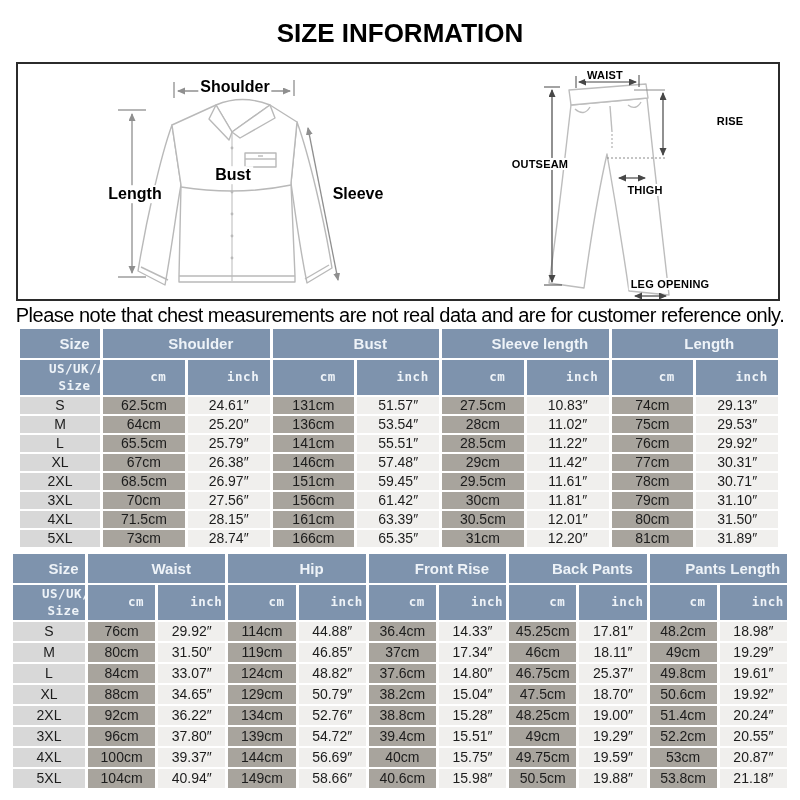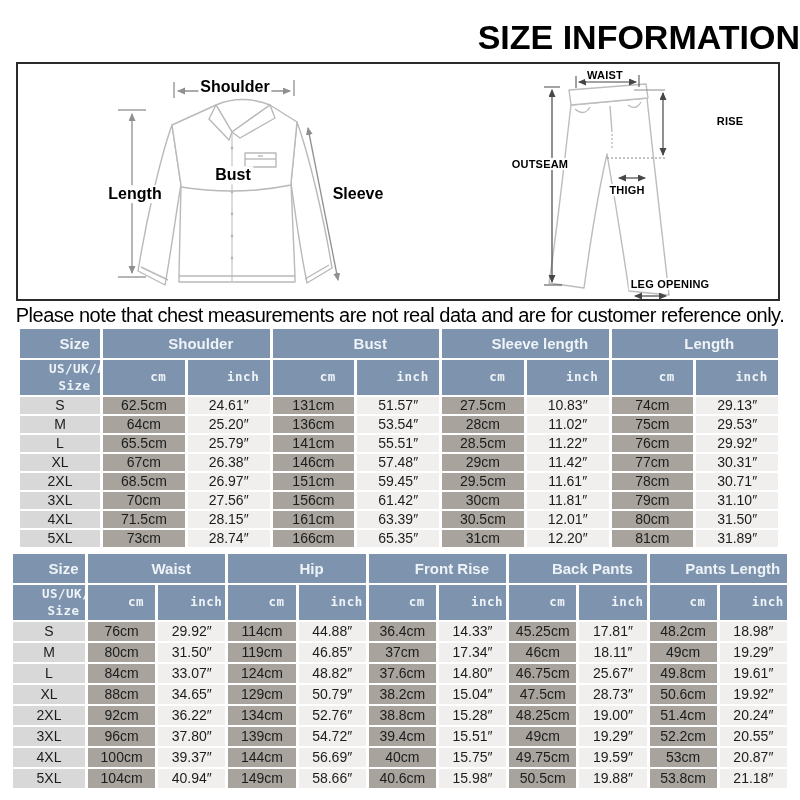--- a/index.html
+++ b/index.html
@@ -1,22 +1,22 @@
 <!DOCTYPE html>
 <html><head>
 <meta charset="utf-8">
 <style>
   html,body{margin:0;padding:0;}
   body{
     width:800px;height:800px;background:#ffffff;position:relative;
     font-family:"Liberation Sans",sans-serif;color:#000;overflow:hidden;
   }
   .page-title{
-    position:absolute;top:18px;left:0;width:800px;text-align:right;
-    font-size:34px;font-weight:bold;letter-spacing:0;color:#000;white-space:nowrap;
+    position:absolute;top:18px;left:0;width:800px;text-align:center;
+    font-size:26px;font-weight:bold;letter-spacing:0;color:#000;white-space:nowrap;
   }
   .diagram-box{
     position:absolute;left:16px;top:62px;width:764px;height:239px;
     border:2px solid #2b2b2b;box-sizing:border-box;background:#fff;
   }
   .diagram-box svg{position:absolute;left:0;top:0;}
   .dlabel{
     position:absolute;transform:translate(-50%,-50%);background:#fff;
     padding:0 2px;font-weight:bold;color:#000;white-space:nowrap;line-height:1.1;
   }
@@ -118,21 +118,21 @@
     </g>
   </svg>
 
   <span class="dlabel shirt-lbl" style="left:217px;top:23px;">Shoulder</span>
   <span class="dlabel shirt-lbl" style="left:117px;top:130px;">Length</span>
   <span class="dlabel shirt-lbl" style="left:215px;top:111px;">Bust</span>
   <span class="dlabel shirt-lbl" style="left:340px;top:130px;">Sleeve</span>
   <span class="dlabel pants-lbl" style="left:587px;top:11px;">WAIST</span>
   <span class="dlabel pants-lbl" style="left:712px;top:57px;">RISE</span>
   <span class="dlabel pants-lbl" style="left:522px;top:100px;">OUTSEAM</span>
-  <span class="dlabel pants-lbl" style="left:609px;top:126px;">THIGH</span>
+  <span class="dlabel pants-lbl" style="left:627px;top:126px;">THIGH</span>
   <span class="dlabel pants-lbl" style="left:652px;top:220px;">LEG OPENING</span>
 </div>
 
 <div class="note">Please note that chest measurements are not real data and are for customer reference only.</div>
 
 <table id="table1">
   <colgroup>
       <col style="width:80px">
       <col>
       <col>
@@ -321,34 +321,34 @@
       </tr>
       <tr>
         <td class="c-size">L</td>
         <td class="c-cm">84cm</td>
         <td class="c-inch">33.07″</td>
         <td class="c-cm">124cm</td>
         <td class="c-inch">48.82″</td>
         <td class="c-cm">37.6cm</td>
         <td class="c-inch">14.80″</td>
         <td class="c-cm">46.75cm</td>
-        <td class="c-inch">25.67″</td>
+        <td class="c-inch">25.37″</td>
         <td class="c-cm">49.8cm</td>
         <td class="c-inch">19.61″</td>
       </tr>
       <tr>
         <td class="c-size">XL</td>
         <td class="c-cm">88cm</td>
         <td class="c-inch">34.65″</td>
         <td class="c-cm">129cm</td>
         <td class="c-inch">50.79″</td>
         <td class="c-cm">38.2cm</td>
         <td class="c-inch">15.04″</td>
         <td class="c-cm">47.5cm</td>
-        <td class="c-inch">28.73″</td>
+        <td class="c-inch">18.70″</td>
         <td class="c-cm">50.6cm</td>
         <td class="c-inch">19.92″</td>
       </tr>
       <tr>
         <td class="c-size">2XL</td>
         <td class="c-cm">92cm</td>
         <td class="c-inch">36.22″</td>
         <td class="c-cm">134cm</td>
         <td class="c-inch">52.76″</td>
         <td class="c-cm">38.8cm</td>

